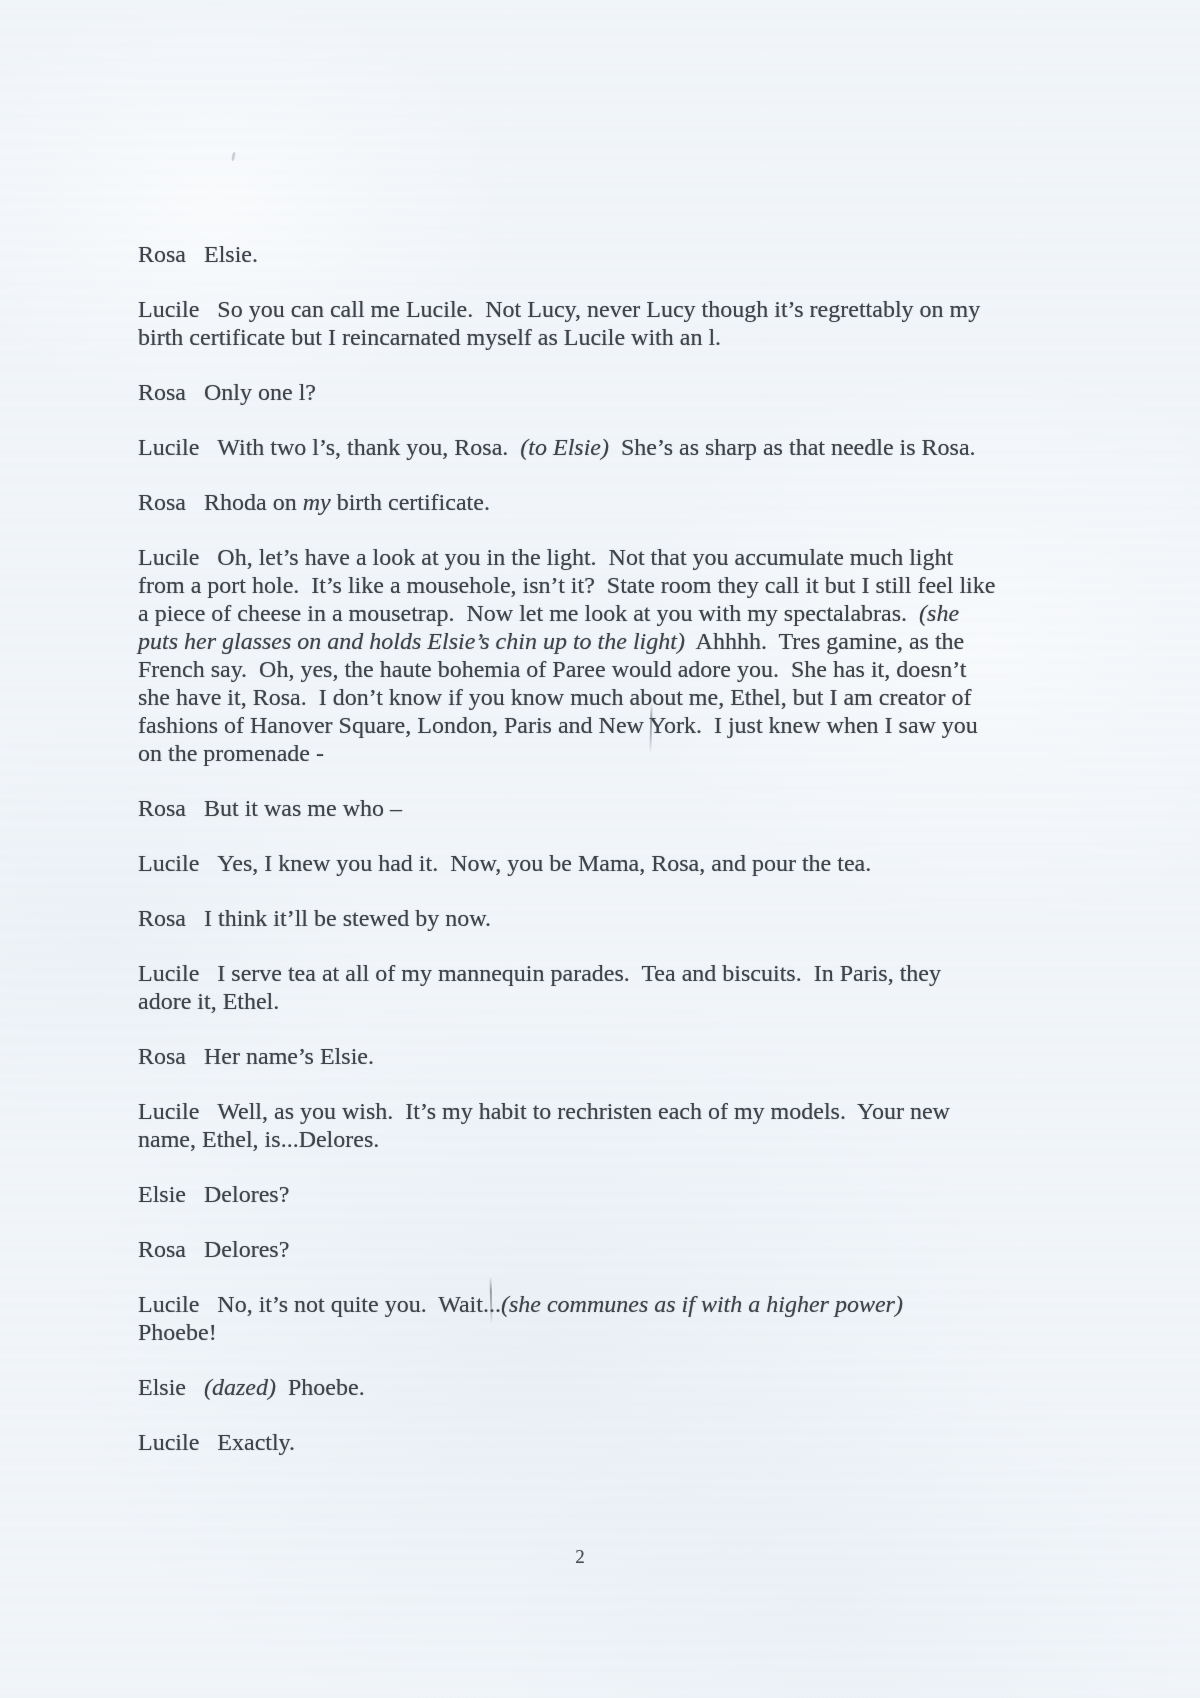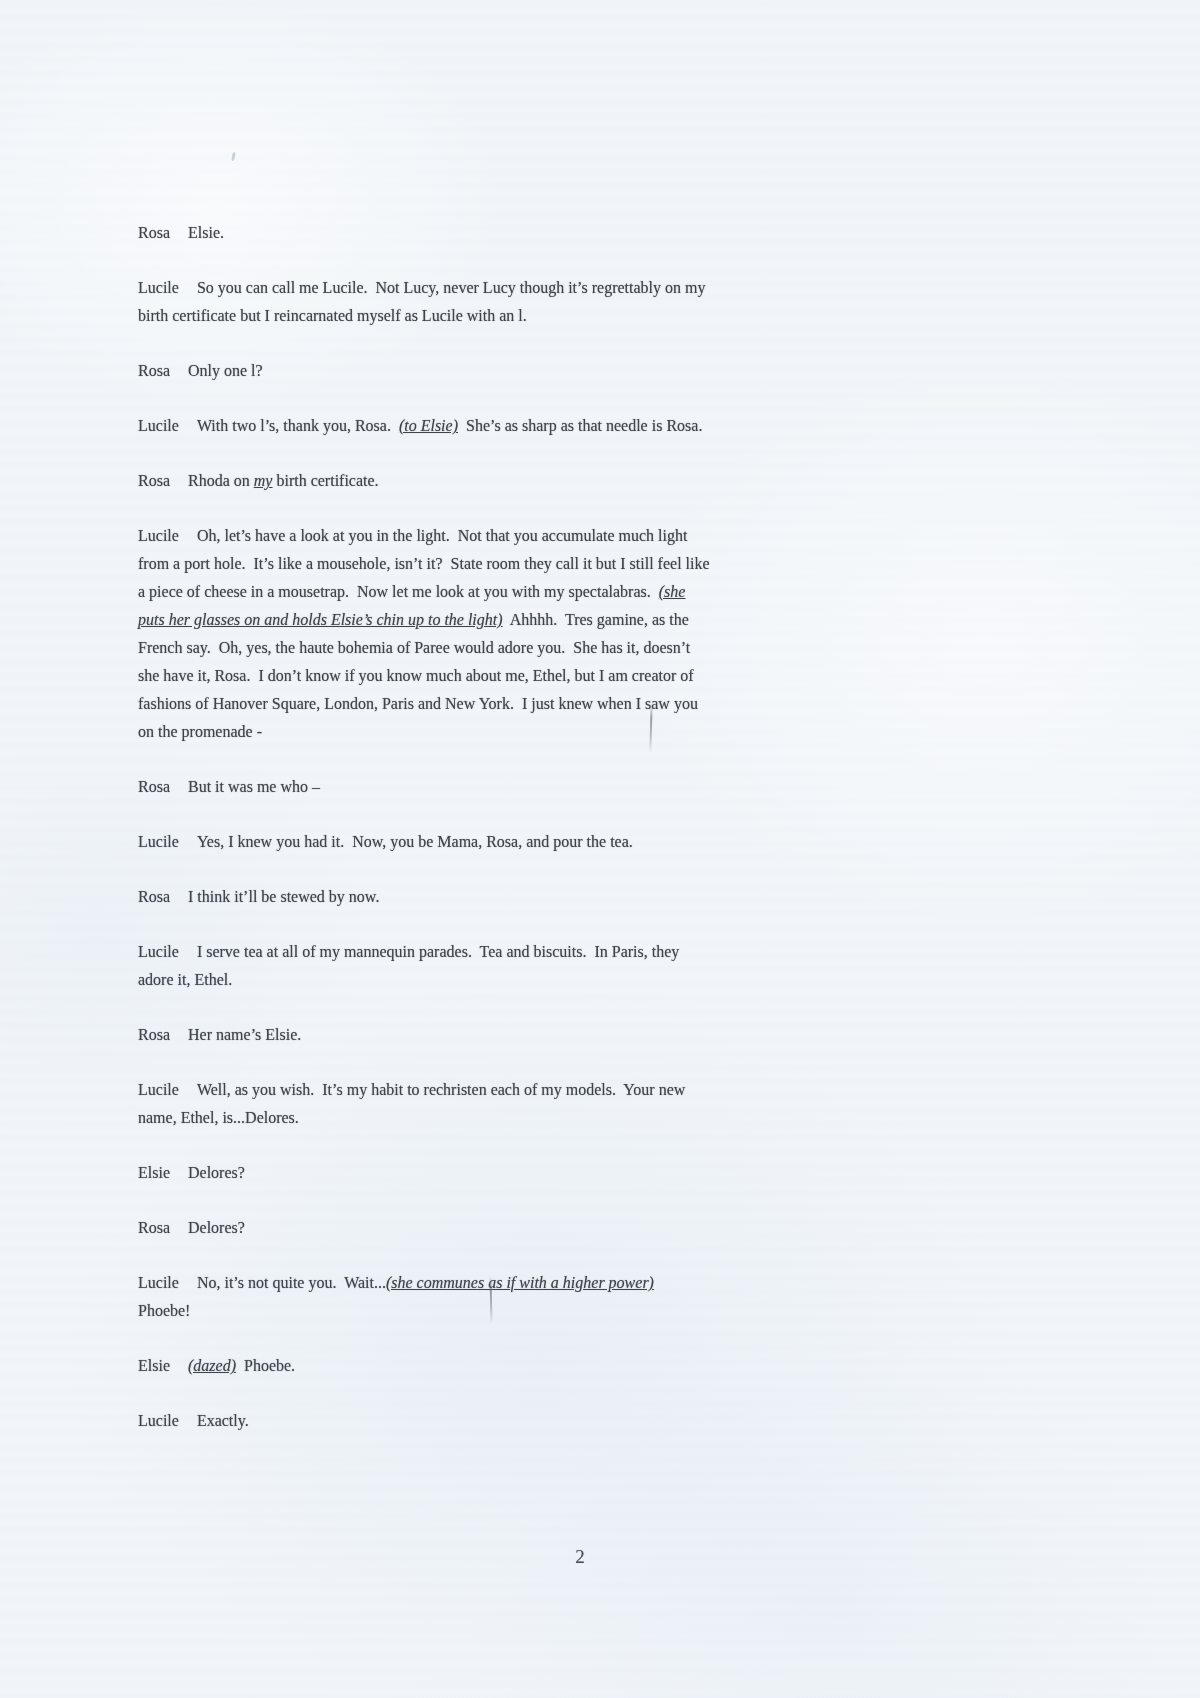--- a/index.html
+++ b/index.html
@@ -19,38 +19,37 @@
       radial-gradient(ellipse 520px 420px at 82% 38%, rgba(255,255,255,0.45), transparent 70%),
       radial-gradient(ellipse 650px 520px at 45% 80%, rgba(222,230,240,0.38), transparent 72%),
       radial-gradient(ellipse 500px 380px at 70% 95%, rgba(226,233,242,0.35), transparent 70%),
       radial-gradient(ellipse 380px 300px at 8% 55%, rgba(224,231,240,0.30), transparent 70%),
       repeating-linear-gradient(0deg, rgba(210,220,232,0.06) 0px, rgba(255,255,255,0.05) 7px, rgba(214,223,234,0.06) 14px);
     font-family: "Liberation Serif", "DejaVu Serif", serif;
   }
   .dialogue {
     position: absolute;
     left: 138px;
-    top: 219px;
+    top: 240px;
     width: 945px;
-    font-size: 16px;
+    font-size: 24px;
     line-height: 28px;
     color: #3f434a;
     text-shadow: 0 0 1px rgba(63,67,74,0.45), 0 0 2px rgba(63,67,74,0.10);
     white-space: pre-wrap;
   }
   .para {
     margin: 0 0 27px 0;
     padding: 0;
   }
   .speaker {
     margin-right: 18px;
   }
   .seg.italic {
     font-style: italic;
-    text-decoration: underline;
   }
   .page-number {
     position: absolute;
     top: 1545px;
     left: 0;
     width: 1160px;
     text-align: center;
     font-size: 19px;
     line-height: 24px;
     color: #4b4f57;

